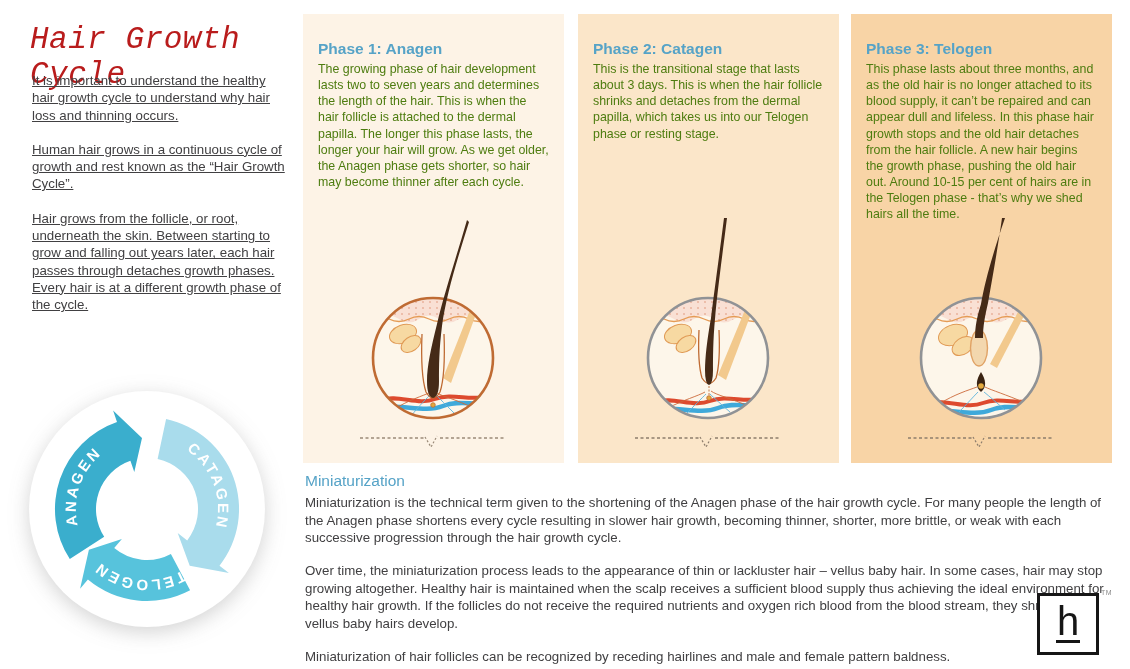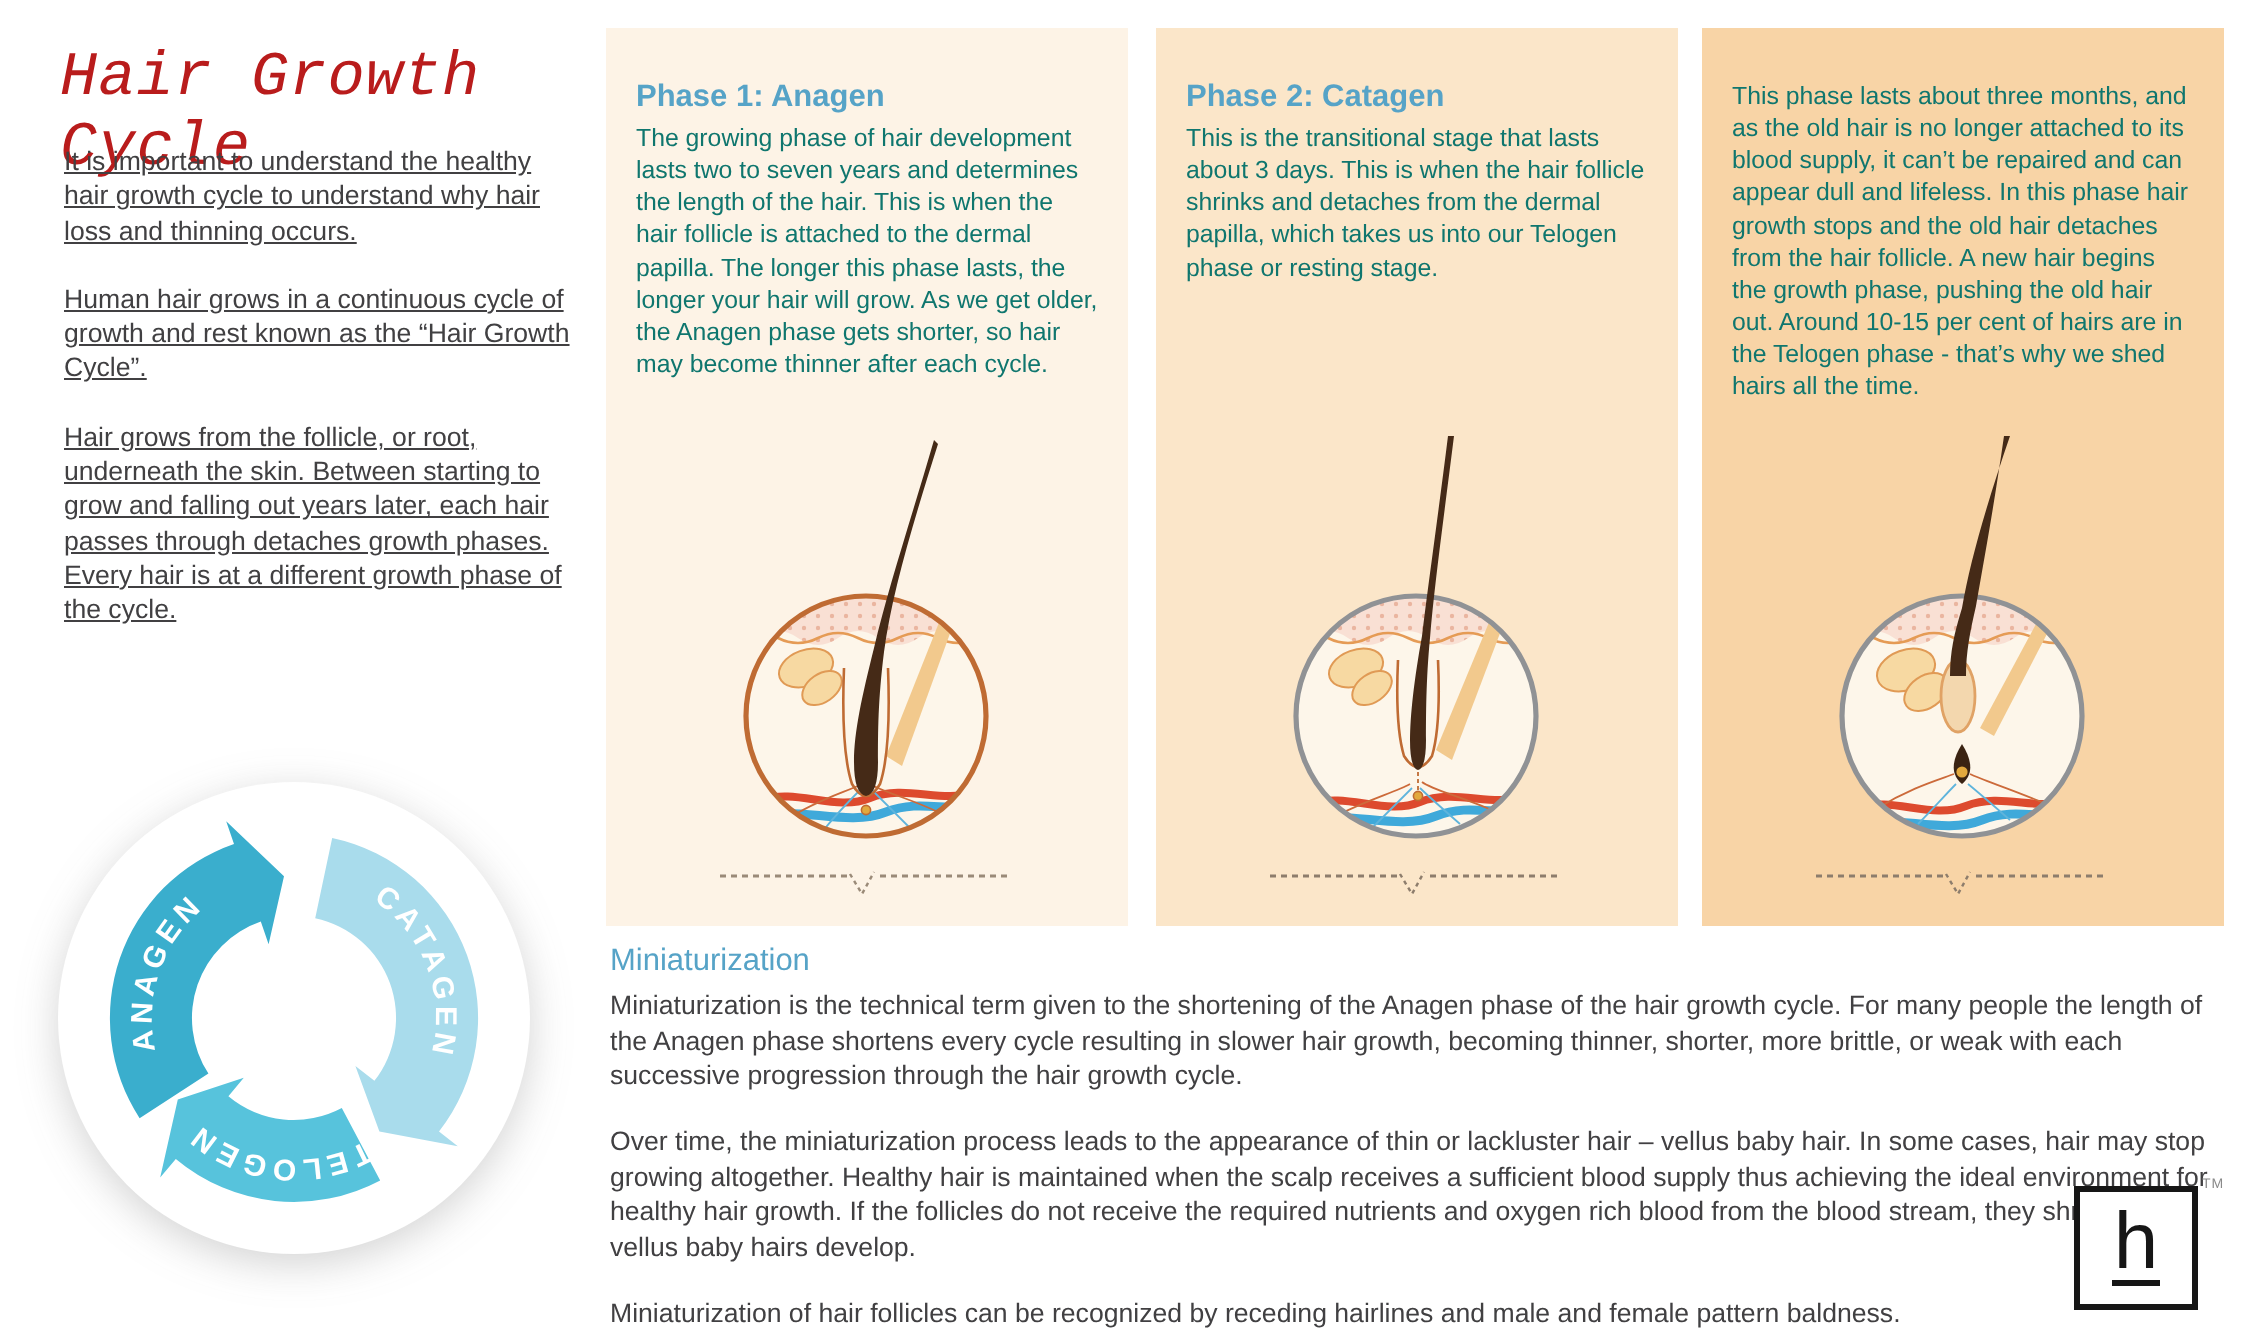--- a/index.html
+++ b/index.html
@@ -26,21 +26,21 @@
   .panel{
     top:14px;width:261px;height:449px;
     box-sizing:border-box;padding:26px 15px 14px 15px;
   }
   .panel-1{left:303px;background:#fdf3e6;}
   .panel-2{left:578px;background:#fbe6c9;}
   .panel-3{left:851px;background:#f8d4a6;}
   .panel h2{
     margin:0 0 3px 0;font-size:15.5px;font-weight:bold;color:#56a3c7;
   }
-  .panel p{margin:0;font-size:12.4px;line-height:1.3;color:#0f766e;}
+  .panel p{margin:0;font-size:12.4px;line-height:1.3;color:#4d7c0f;}
   .follicle{position:absolute;left:20px;top:154px;width:220px;height:300px;}
   .dashline{position:absolute;left:55px;top:420px;width:150px;height:16px;}
 
   
   .cycle-svg{
     left:24px;top:386px;width:246px;height:246px;
     filter:drop-shadow(0 5px 10px rgba(80,80,80,0.25));
   }
   .cyc-label{
     font-family:"Liberation Sans",sans-serif;
@@ -159,20 +159,21 @@
   </svg>
 
   <svg class="dashline" viewBox="0 0 150 16">
     <line x1="2" y1="4" x2="66" y2="4" stroke="#8d7d6c" stroke-width="1.4" stroke-dasharray="3,2.5"></line>
     <path d="M67,3 L73,13 L79,2" fill="none" stroke="#8d7d6c" stroke-width="1.2" stroke-dasharray="2,2"></path>
     <line x1="82" y1="4" x2="148" y2="4" stroke="#8d7d6c" stroke-width="1.4" stroke-dasharray="3,2.5"></line>
   </svg>
 </section>
 
 <section class="abs panel panel-3">
+  <h2>Phase 3: Telogen</h2>
   <p>This phase lasts about three months, and as the old hair is no longer attached to its blood supply, it can’t be repaired and can appear dull and lifeless. In this phase hair growth stops and the old hair detaches from the hair follicle. A new hair begins the growth phase, pushing the old hair out. Around 10-15 per cent of hairs are in the Telogen phase - that’s why we shed hairs all the time.</p>
 
   <svg class="follicle" viewBox="0 0 220 300">
     <defs>
       <clipPath id="clip3">
           <circle cx="110" cy="190" r="60"></circle>
         </clipPath>
       <pattern id="dots3" width="7" height="6" patternUnits="userSpaceOnUse">
         <circle cx="2" cy="2" r="1.1" fill="#eab5a0"></circle>
       </pattern>

